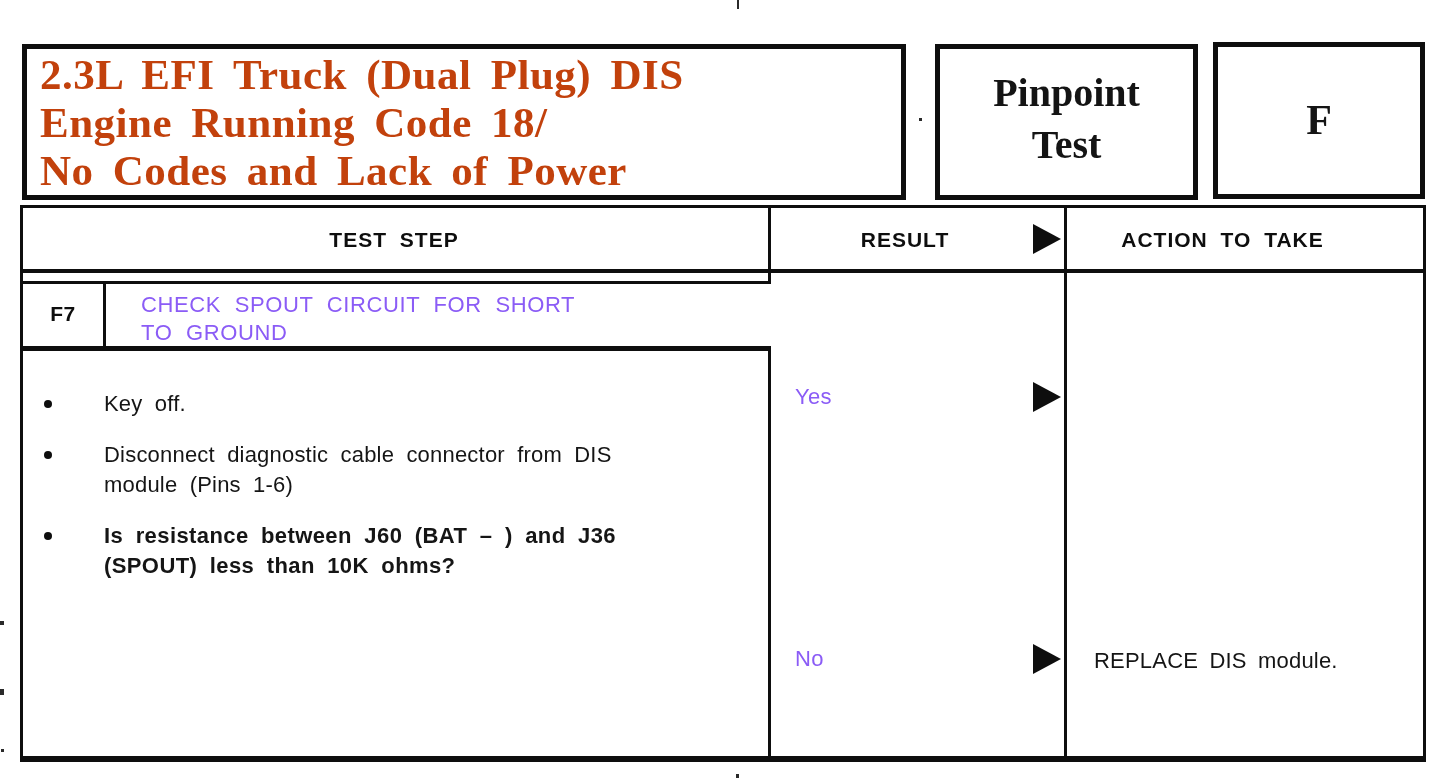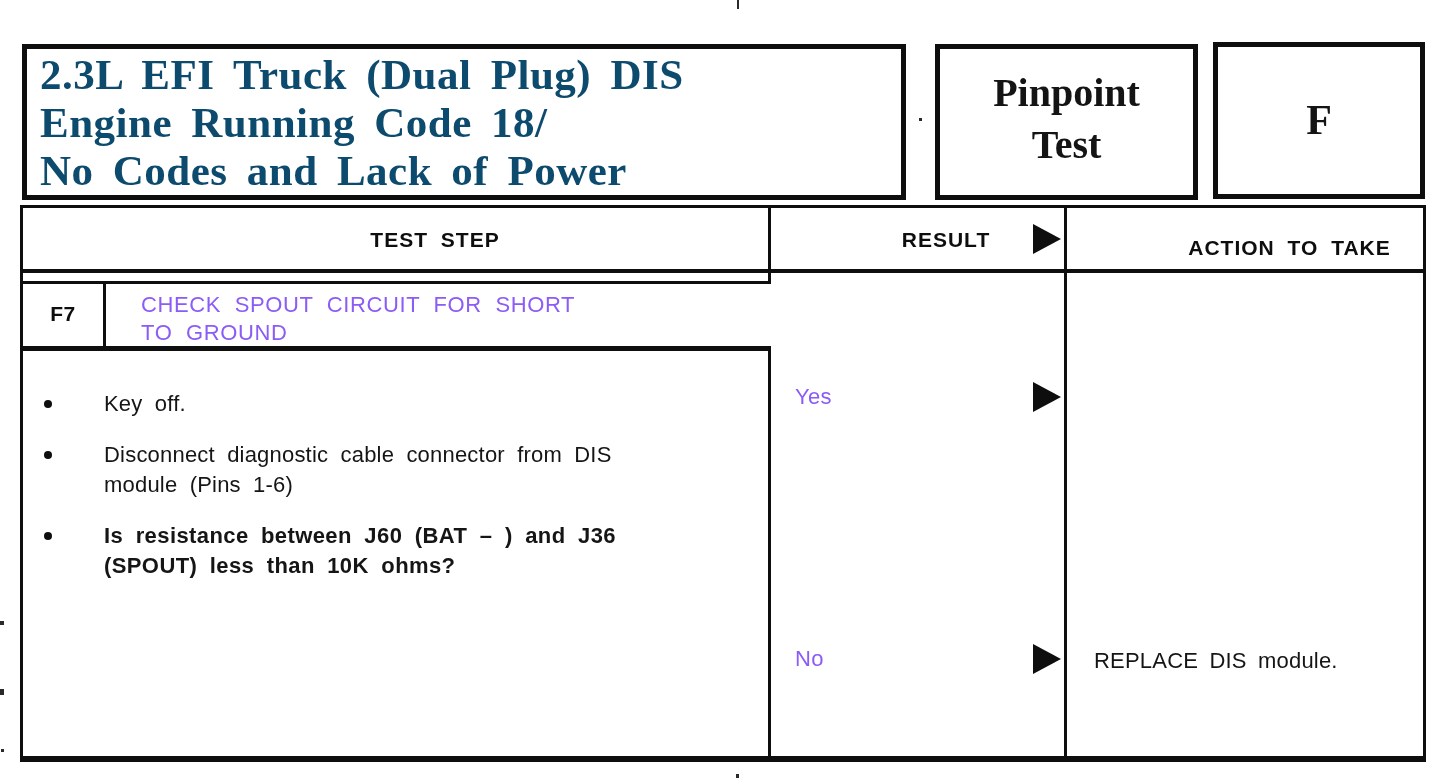--- a/index.html
+++ b/index.html
@@ -7,43 +7,43 @@
     position:relative;width:1440px;height:782px;background:#ffffff;overflow:hidden;
     font-family:"Liberation Sans",sans-serif;color:#0e0e0e;
     -webkit-font-smoothing:none;
   }
   .abs{position:absolute;}
   
   .title-box{left:22px;top:44px;width:884px;height:156px;border:5px solid #0e0e0e;box-sizing:border-box;}
   .title-text{
     position:absolute;left:13px;top:2px;
     font-family:"Liberation Serif",serif;font-weight:700;
-    font-size:43px;line-height:48px;letter-spacing:0.5px;word-spacing:8px;color:#0c4a6e;
+    font-size:43px;line-height:48px;letter-spacing:0.5px;word-spacing:8px;color:#c2410c;
   }
   .pinpoint-box{left:935px;top:44px;width:263px;height:156px;border:5px solid #0e0e0e;box-sizing:border-box;text-align:center;}
   .pinpoint-text{
     position:absolute;left:0;top:18px;width:100%;
     font-family:"Liberation Serif",serif;font-weight:700;font-size:40px;line-height:52px;color:#141414;
   }
   .f-box{left:1213px;top:42px;width:212px;height:157px;border:5px solid #0e0e0e;box-sizing:border-box;text-align:center;}
   .f-text{
     position:absolute;left:0;top:0;width:100%;line-height:147px;
     font-family:"Liberation Serif",serif;font-weight:700;font-size:42px;color:#141414;
   }
   
   .table-frame{left:20px;top:205px;width:1406px;height:557px;border:3px solid #0e0e0e;border-bottom-width:6px;box-sizing:border-box;}
   .v-divider{width:3px;background:#0e0e0e;top:205px;height:557px;}
   .divider-1{left:768px;}
   .divider-2{left:1064px;}
   .header-bottom{left:20px;top:269px;width:1406px;height:4px;background:#0e0e0e;}
   
-  .col-header{top:228px;font-weight:700;font-size:21px;letter-spacing:1px;word-spacing:6px;text-align:center;padding-left:41px;}
+  .col-header{top:228px;font-weight:700;font-size:21px;letter-spacing:1px;word-spacing:6px;text-align:center;}
   .h-test{left:20px;width:748px;}
   .h-result{left:772px;width:266px;}
-  .h-action{left:1069px;width:359px;margin-top:8px;}
+  .h-action{left:1043px;width:359px;}
   
   .tri{width:0;height:0;border-top:15px solid transparent;border-bottom:15px solid transparent;border-left:28px solid #0e0e0e;}
   .h-arrow{left:1033px;top:224px;}
   
   .step-box{
     left:20px;top:281px;width:751px;height:70px;box-sizing:border-box;
     border-top:3px solid #0e0e0e;border-bottom:5px solid #0e0e0e;border-left:3px solid #0e0e0e;
     display:flex;align-items:stretch;background:#ffffff;
   }
   .step-id{

